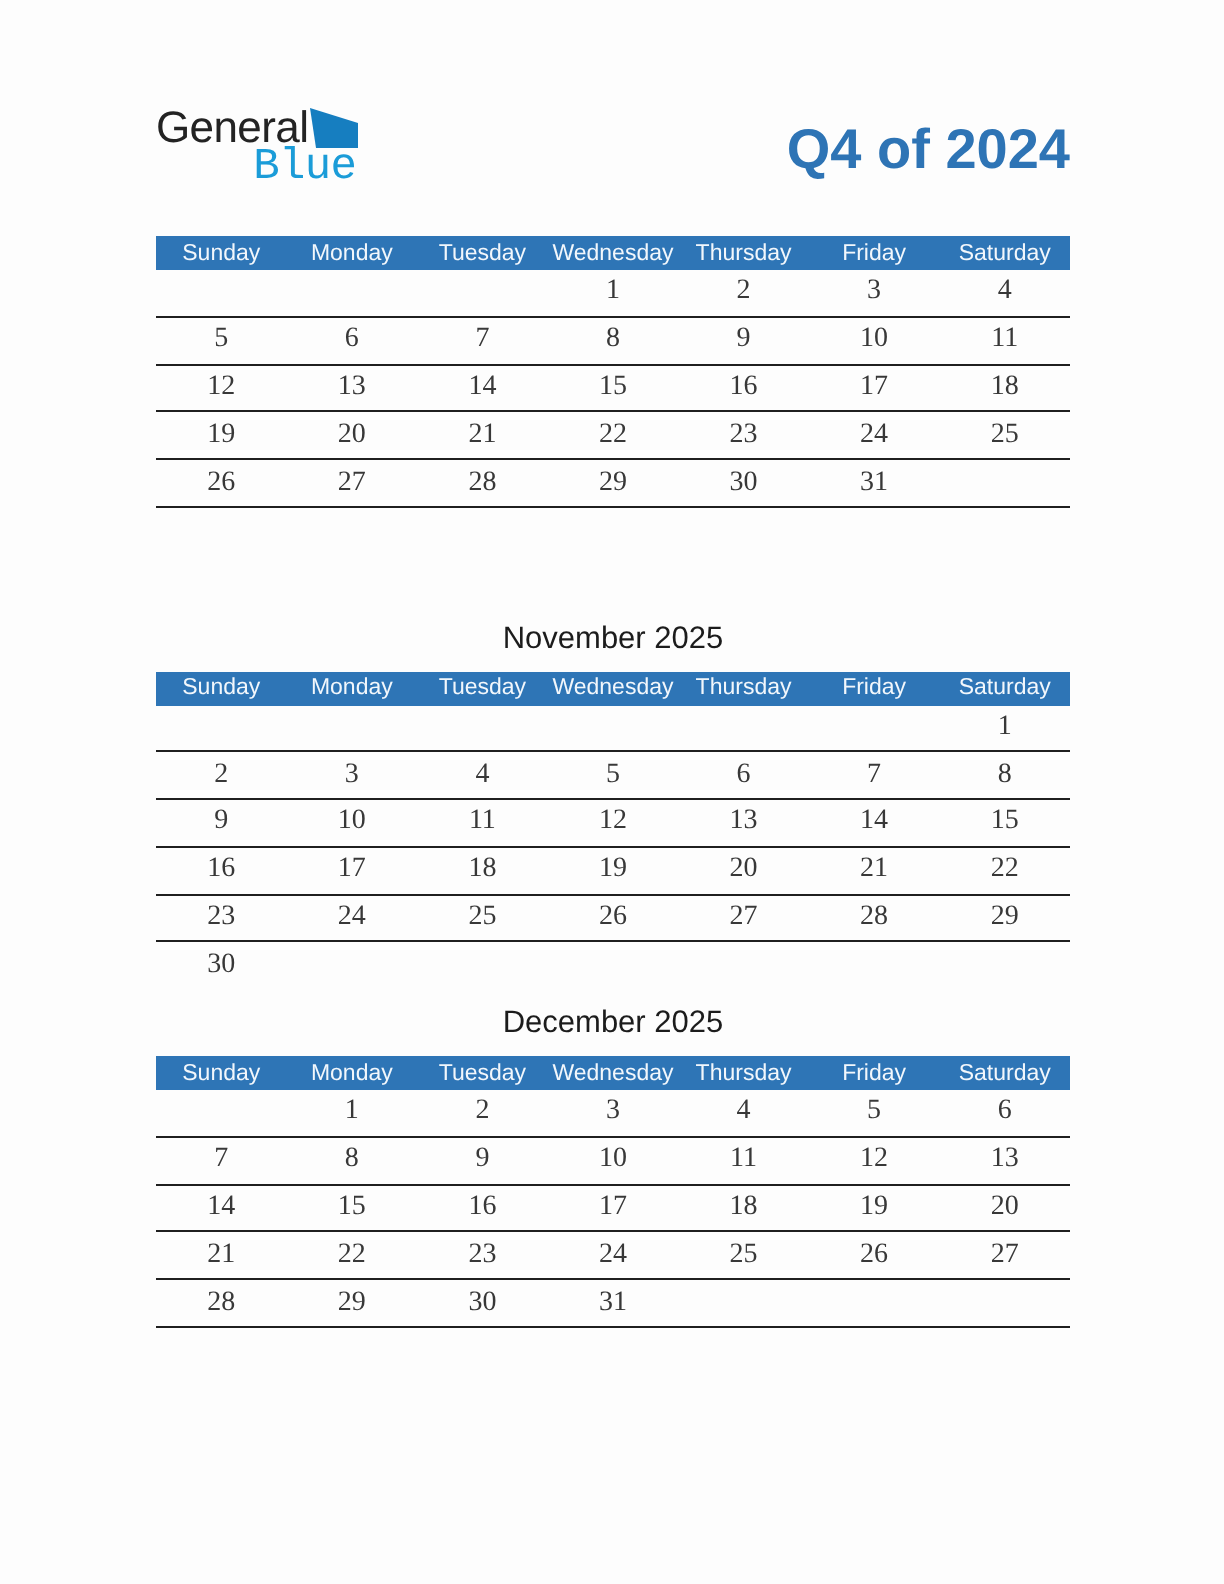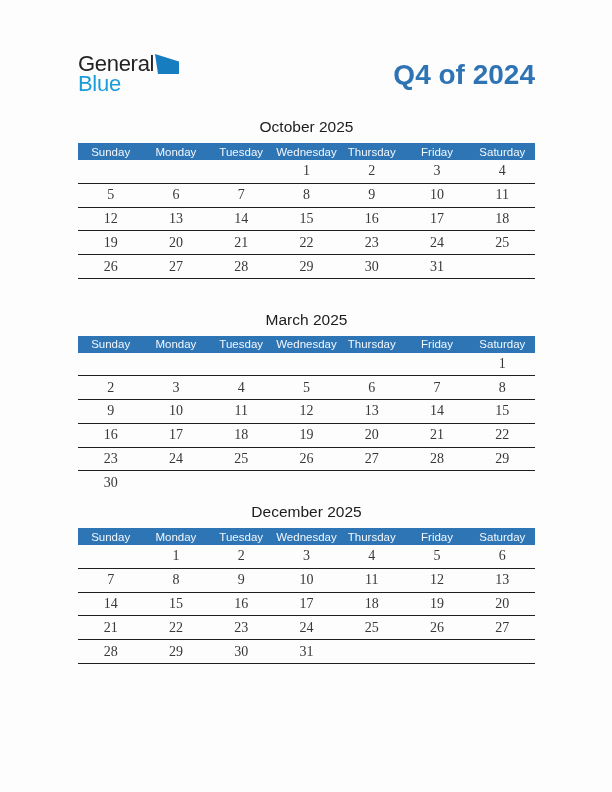--- a/index.html
+++ b/index.html
@@ -24,26 +24,27 @@
   .logo { display: inline-block; line-height: 1; }
   .logo-line1 {
     display: flex;
     align-items: flex-start;
     font-size: 22px;
     color: #232323;
     letter-spacing: -0.3px;
   }
   .logo-triangle { display: inline-block; margin-left: 1px; margin-top: 1px; }
   .logo-line2 {
-    text-align: left;
+    text-align: right;
     font-size: 22px;
     letter-spacing: -0.3px;
     color: var(--logo-text-blue, #1b9cd8);
     margin-top: -5px;
     padding-right: 1px;
+    font-family: Liberation Mono, monospace;
   }
   .quarter-title {
     margin: 0;
     margin-top: 8px;
     font-size: 28px;
     font-weight: bold;
     line-height: 1;
     color: var(--title-blue, #2e74b5);
   }
 
@@ -97,21 +98,20 @@
           </svg>
         </span>
       </div>
       <div class="logo-line2">Blue</div>
     </div>
     <h1 class="quarter-title">Q4 of 2024</h1>
   </header>
 
   <main id="months">
       <section class="month">
-        <div class="month-title">October 2025</div>
         <table class="cal">
           <thead>
             <tr>
               <th>Sunday</th>
               <th>Monday</th>
               <th>Tuesday</th>
               <th>Wednesday</th>
               <th>Thursday</th>
               <th>Friday</th>
               <th>Saturday</th>
@@ -160,21 +160,21 @@
               <td>28</td>
               <td>29</td>
               <td>30</td>
               <td>31</td>
               <td></td>
             </tr>
           </tbody>
         </table>
       </section>
       <section class="month">
-        <div class="month-title">March 2025</div>
+        <div class="month-title">November 2025</div>
         <table class="cal">
           <thead>
             <tr>
               <th>Sunday</th>
               <th>Monday</th>
               <th>Tuesday</th>
               <th>Wednesday</th>
               <th>Thursday</th>
               <th>Friday</th>
               <th>Saturday</th>

